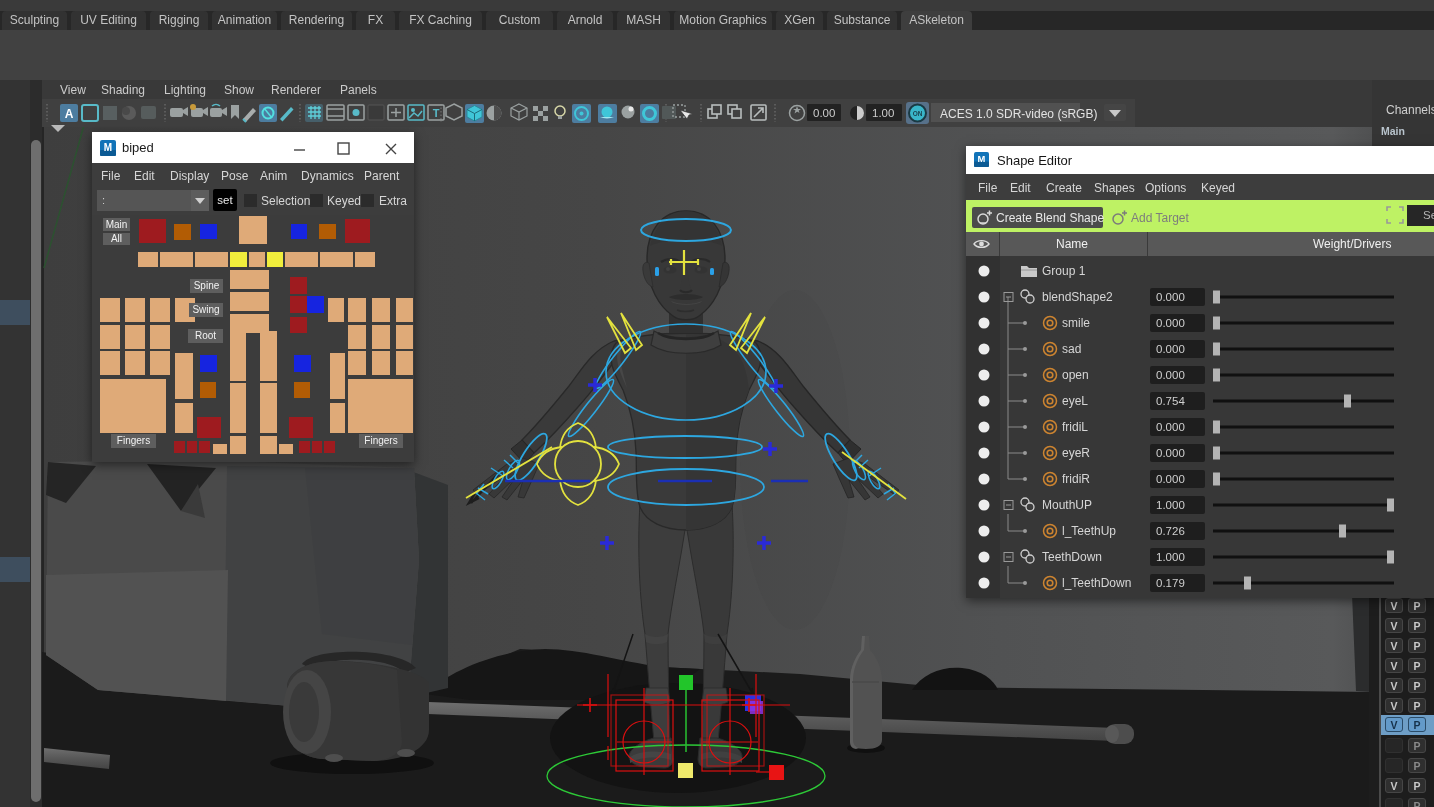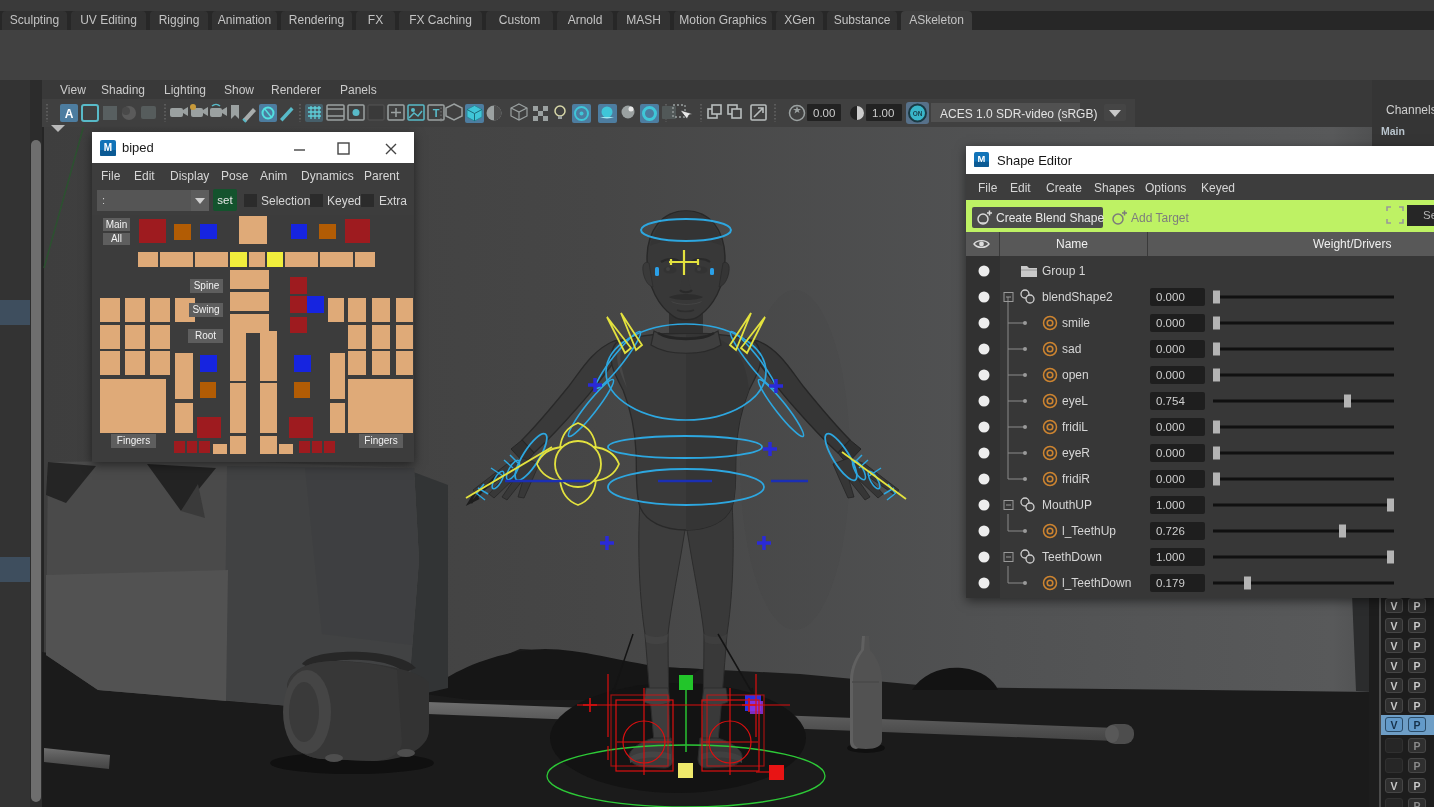--- a/index.html
+++ b/index.html
@@ -454,21 +454,21 @@
     <span class="menuitem" style="left:272px;top:6px;">Parent</span>
   </div>
 
   <div class="abs" style="left:0;top:57px;width:322px;height:26px;background:#3d3d3d;">
     <div class="abs" style="left:5px;top:1px;width:94px;height:21px;background:#555555;color:#ccc;font-size:11px;line-height:21px;padding-left:5px;">:</div>
     <div class="abs" style="left:99px;top:1px;width:18px;height:21px;background:#5d5d5d;">
       <svg width="18" height="21">
           <path d="M4,8 l5,6 l5,-6 z" fill="#d0d0d0"></path>
         </svg>
     </div>
-    <div class="abs" style="left:121px;top:0;width:24px;height:22px;background:#14532d;border-radius:2px;color:#e8e8e8;font-size:11.5px;text-align:center;line-height:22px;">set</div>
+    <div class="abs" style="left:121px;top:0;width:24px;height:22px;background:#000000;border-radius:2px;color:#e8e8e8;font-size:11.5px;text-align:center;line-height:22px;">set</div>
     <div class="abs" style="left:152px;top:5px;width:13px;height:13px;background:#2b2b2b;"></div>
     <span class="menuitem" style="left:169px;top:5px;">Selection</span>
     <div class="abs" style="left:218px;top:5px;width:13px;height:13px;background:#2b2b2b;"></div>
     <span class="menuitem" style="left:235px;top:5px;">Keyed</span>
     <div class="abs" style="left:269px;top:5px;width:13px;height:13px;background:#2b2b2b;"></div>
     <span class="menuitem" style="left:287px;top:5px;">Extra</span>
   </div>
 
   <svg class="abs" style="left:0;top:83px;" width="322" height="247" viewBox="0 83 322 247">
     <rect x="0" y="83" width="322" height="247" fill="#3c3c3c"></rect>

